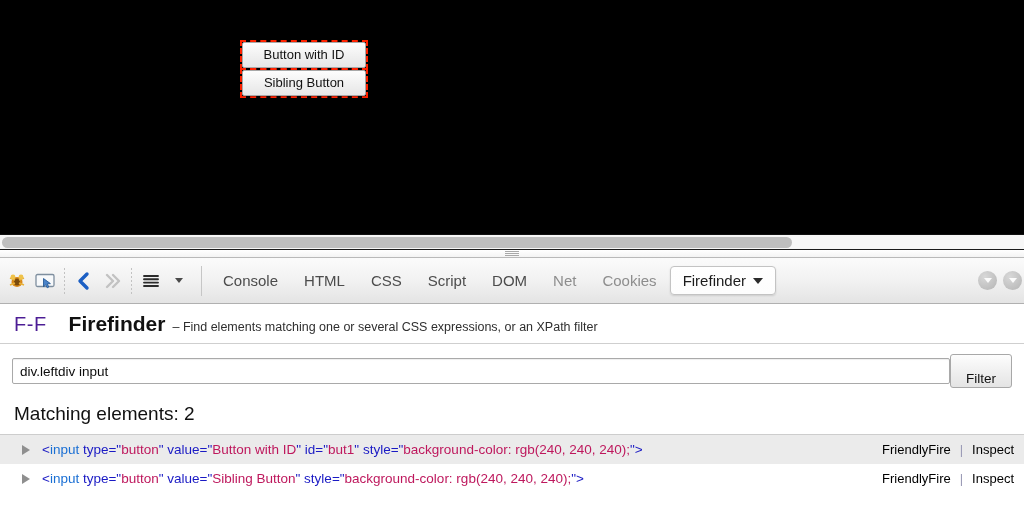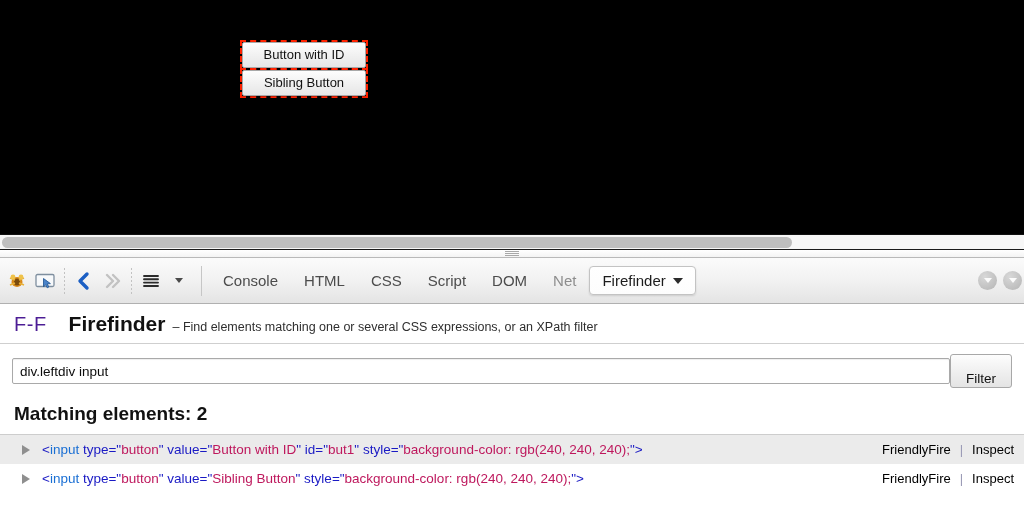--- a/index.html
+++ b/index.html
@@ -207,21 +207,21 @@
     font-family: "Liberation Sans", sans-serif;
     color: #111;
     background: linear-gradient(180deg,#fdfdfd 0%, #efefef 55%, #e4e4e4 100%);
     border: 1px solid #a8a8a8;
     border-radius: 3px;
     cursor: pointer;
   }
 
   #ff-matching {
     font-size: 19px;
-    font-weight: bold;
+    font-weight: normal;
     color: #111111;
     padding: 6px 12px 9px 14px;
     border-bottom: 1px solid #cdcdcd;
   }
 
   .result-row {
     display: flex;
     align-items: center;
     height: 29px;
     padding: 0 10px 0 22px;
@@ -328,20 +328,21 @@
   </div>
 
   <div class="tb-sep-solid"></div>
 
   <div class="tab">Console</div>
   <div class="tab">HTML</div>
   <div class="tab">CSS</div>
   <div class="tab">Script</div>
   <div class="tab">DOM</div>
   <div class="tab dim">Net</div>
+  <div class="tab dim">Cookies</div>
 
   <div class="tab active">
     <span>Firefinder</span>
     <span class="caret-dn"></span>
   </div>
 
   <div id="tb-right">
     <div class="round-btn">
         <span class="chev"></span>
       </div>

